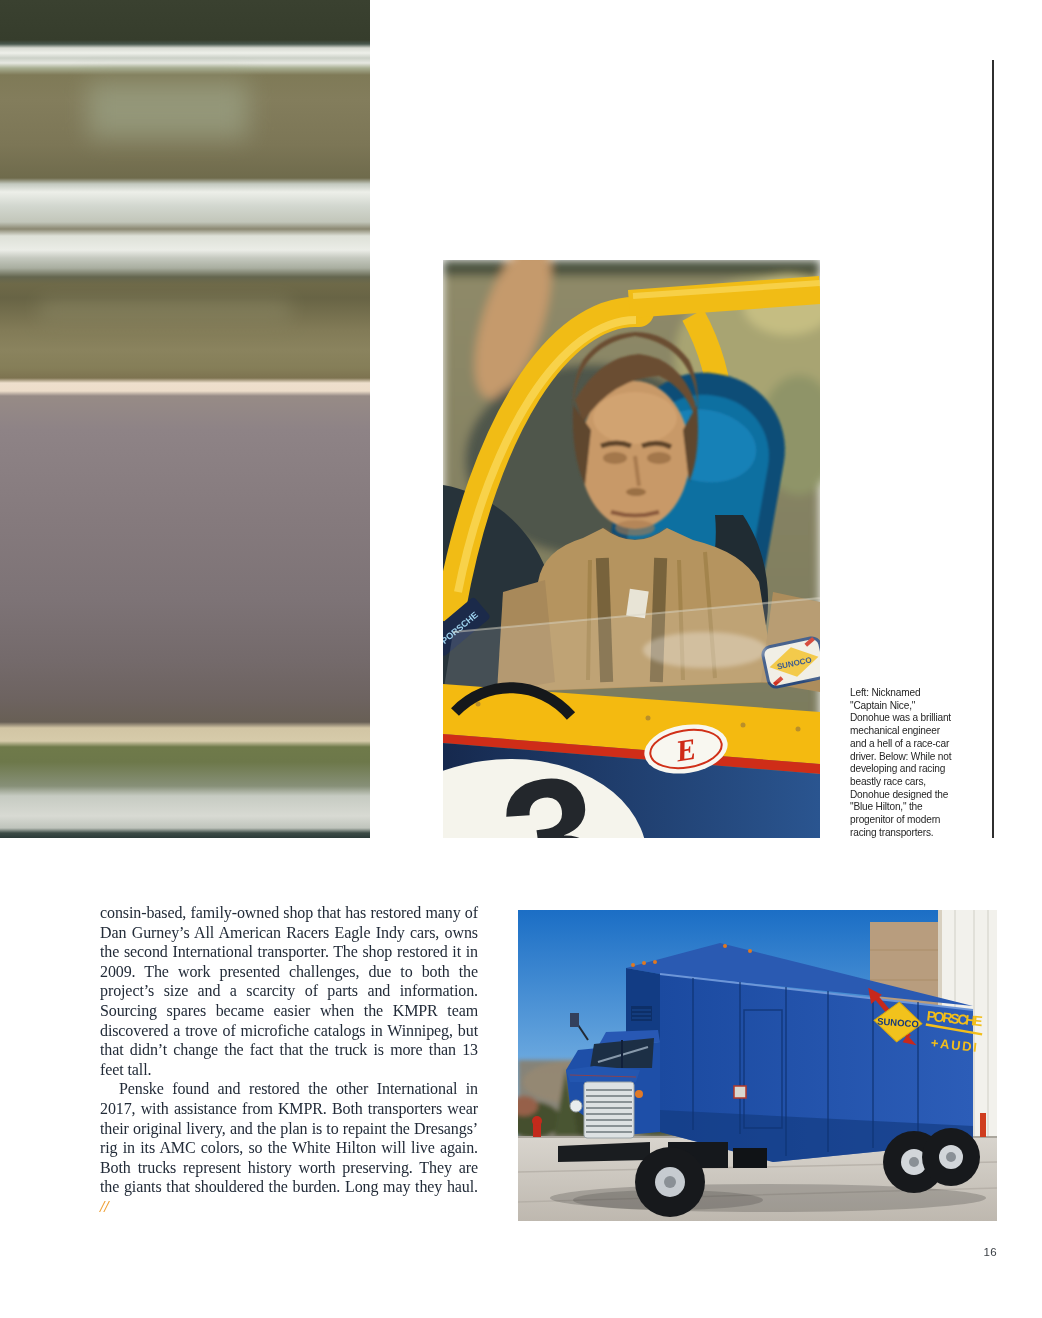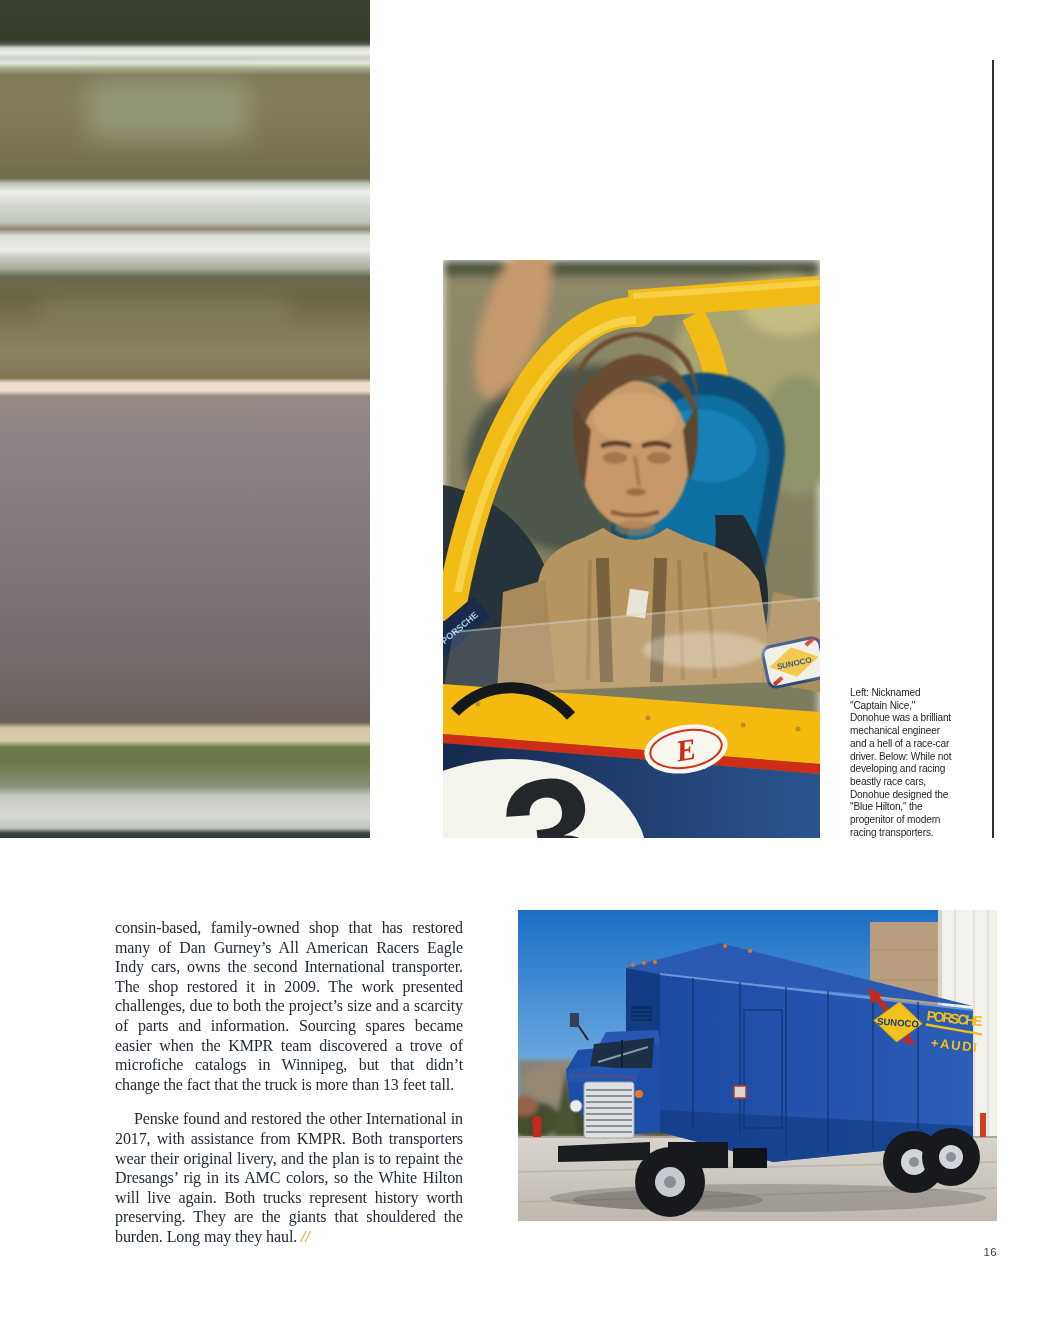--- a/index.html
+++ b/index.html
@@ -31,21 +31,21 @@
      letter-spacing:-.2px;}
   .caption div{white-space:nowrap;}
 
   
   .rule-v{position:absolute;left:992px;top:60px;width:1.6px;height:778px;background:#2f2f2f;}
 
   
   .article{position:absolute;left:100px;top:903px;width:378px;
      font-family:"Liberation Serif",serif;font-size:16px;line-height:19.6px;
      color:#222b38;text-align:justify;letter-spacing:-.1px;}
-  .article p{margin:15px;}
+  .article p{margin:0;}
   .article p.indent{text-indent:19px;}
   .slug{font-style:italic;font-weight:bold;}
 
   
   .photo-truck{position:absolute;left:518px;top:910px;width:479px;height:311px;overflow:hidden;}
 
   
   .page-num{position:absolute;left:900px;top:1246px;width:97px;text-align:right;
      font-size:11.5px;color:#3a3f45;letter-spacing:.3px;}
 </style>

